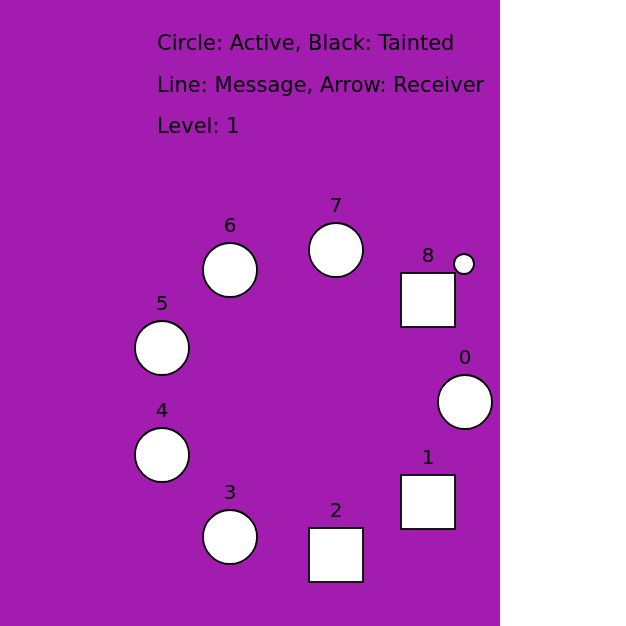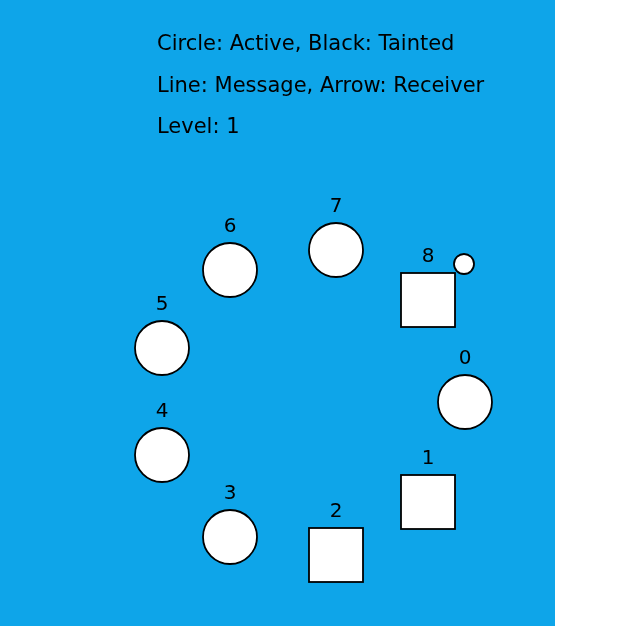--- a/index.html
+++ b/index.html
@@ -5,23 +5,23 @@
   html, body {
     margin: 0;
     padding: 0;
     width: 626px;
     height: 626px;
     background: #ffffff;
     overflow: hidden;
   }
   .stage {
     position: relative;
-    width: 555px;
+    width: 500px;
     height: 626px;
-    background: #0ea5e9;
+    background: #a21caf;
   }
   svg {
     display: block;
   }
   .legend-text {
     font-family: "DejaVu Sans", "Liberation Sans", sans-serif;
     font-size: 21px;
     fill: #000000;
   }
   .node-shape {

